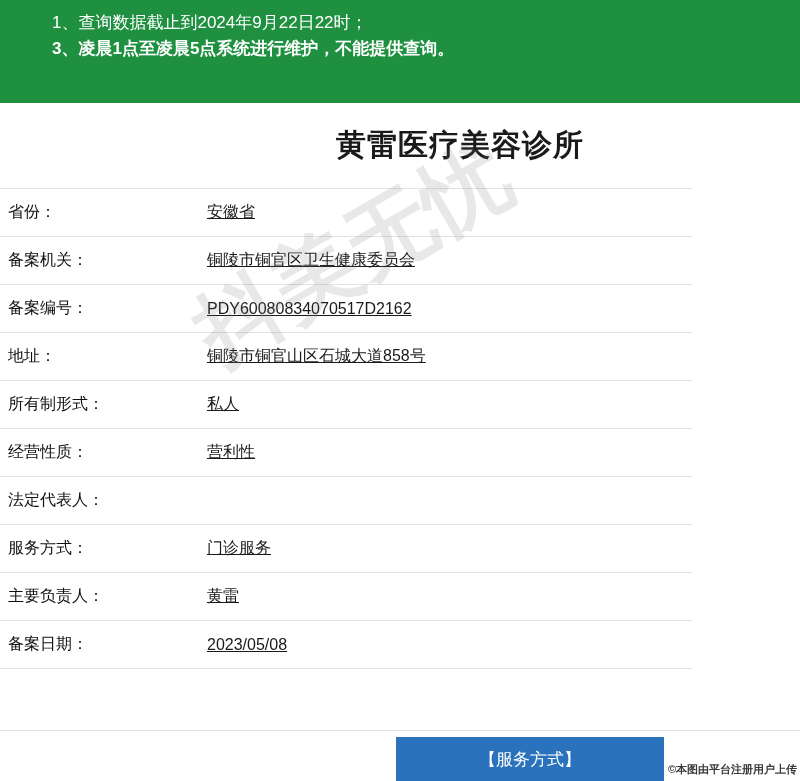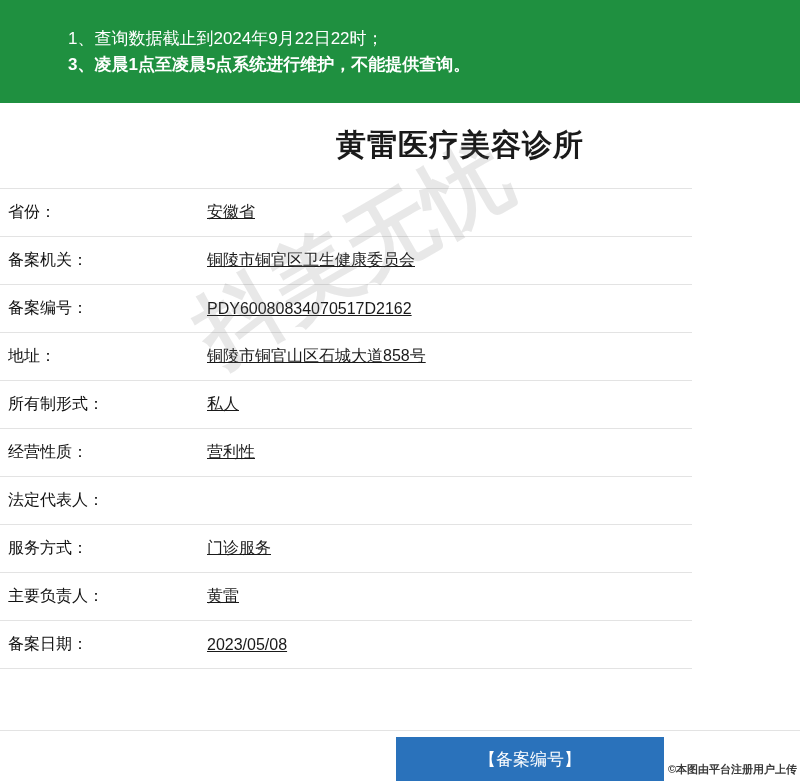--- a/index.html
+++ b/index.html
@@ -17,21 +17,21 @@
   }
 
   
   .notice {
     background: #1f9040;
     color: #ffffff;
     padding: 10px 0 12px 0;
     height: 103px;
   }
   .notice ol {
-    margin: 16px;
+    margin: 0;
     padding: 0;
     list-style: none;
   }
   .notice li {
     font-size: 17px;
     line-height: 26px;
     padding-left: 52px;
     white-space: nowrap;
   }
   .notice .strong { font-weight: bold; }
@@ -190,15 +190,15 @@
       <td class="value">黄雷</td>
     </tr>
     <tr>
       <td class="label">备案日期：</td>
       <td class="value">2023/05/08</td>
     </tr>
   </tbody>
 </table>
 
 <div class="footer">
-  <button class="close-btn">【备案编号】</button>
+  <button class="close-btn">【服务方式】</button>
   <div class="credit">©本图由平台注册用户上传</div>
 </div>
 
 </body></html>

